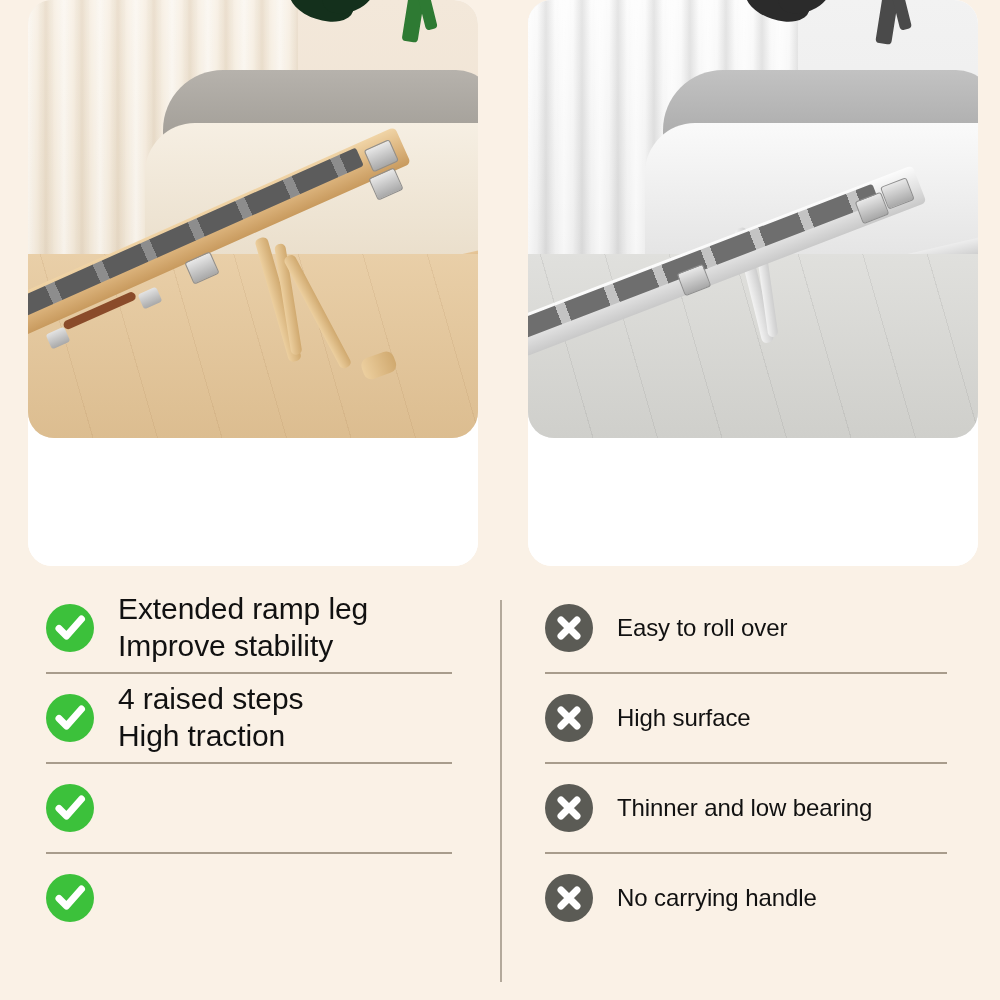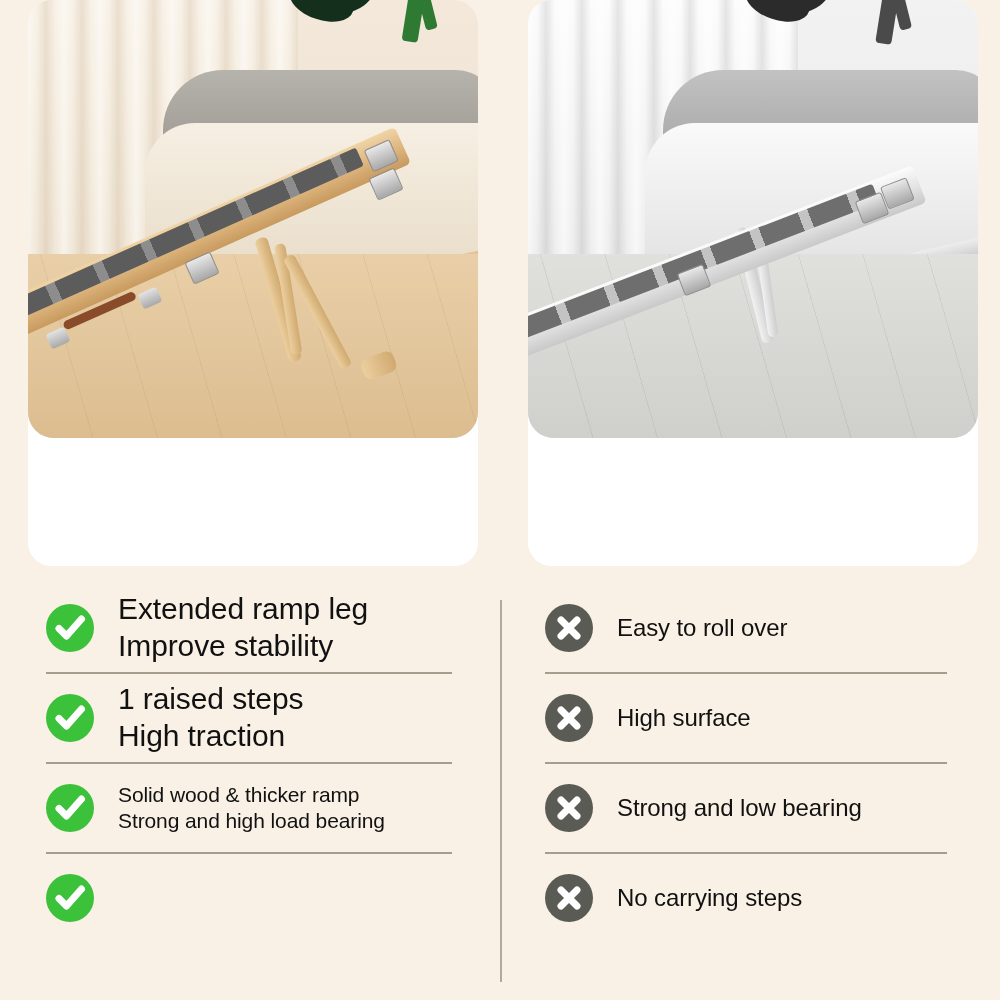--- a/index.html
+++ b/index.html
@@ -285,33 +285,31 @@
 Improve stability</span>
     </div>
     <div class="sep"></div>
 
     <div class="feat-row">
       <span class="icon ok">
         <svg viewBox="0 0 48 48">
             <path d="M13 24.5 L20.5 32 L35.5 15" fill="none" stroke="#ffffff" stroke-width="7" stroke-linecap="round" stroke-linejoin="round"></path>
           </svg>
       </span>
-      <span class="feat-text">1 raised steps
+      <span class="feat-text">4 raised steps
 High traction</span>
     </div>
     <div class="sep"></div>
 
     <div class="feat-row">
       <span class="icon ok">
         <svg viewBox="0 0 48 48">
             <path d="M13 24.5 L20.5 32 L35.5 15" fill="none" stroke="#ffffff" stroke-width="7" stroke-linecap="round" stroke-linejoin="round"></path>
           </svg>
       </span>
-      <span class="feat-text small">Solid wood &amp; thicker ramp
-Strong and high load bearing</span>
     </div>
     <div class="sep"></div>
 
     <div class="feat-row">
       <span class="icon ok">
         <svg viewBox="0 0 48 48">
             <path d="M13 24.5 L20.5 32 L35.5 15" fill="none" stroke="#ffffff" stroke-width="7" stroke-linecap="round" stroke-linejoin="round"></path>
           </svg>
       </span>
     </div>
@@ -339,28 +337,28 @@
       <span class="feat-text">High surface</span>
     </div>
     <div class="sep"></div>
 
     <div class="feat-row">
       <span class="icon no">
         <svg viewBox="0 0 48 48">
             <path d="M16 16 L32 32 M32 16 L16 32" fill="none" stroke="#ffffff" stroke-width="7" stroke-linecap="round"></path>
           </svg>
       </span>
-      <span class="feat-text">Strong and low bearing</span>
+      <span class="feat-text">Thinner and low bearing</span>
     </div>
     <div class="sep"></div>
 
     <div class="feat-row">
       <span class="icon no">
         <svg viewBox="0 0 48 48">
             <path d="M16 16 L32 32 M32 16 L16 32" fill="none" stroke="#ffffff" stroke-width="7" stroke-linecap="round"></path>
           </svg>
       </span>
-      <span class="feat-text">No carrying steps</span>
+      <span class="feat-text">No carrying handle</span>
     </div>
 
   </div>
 
 </div>
 
 </body></html>

